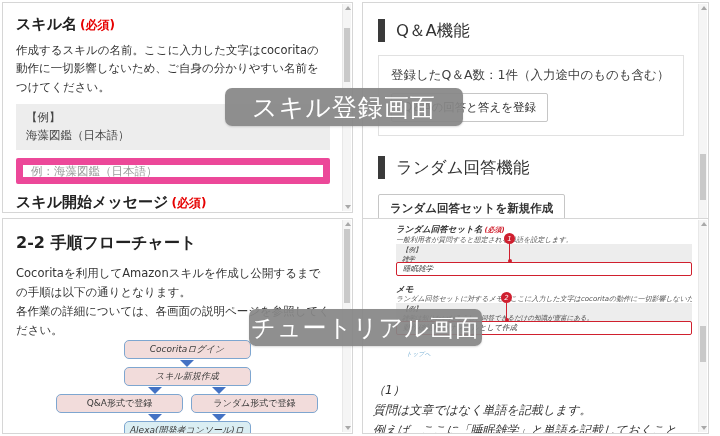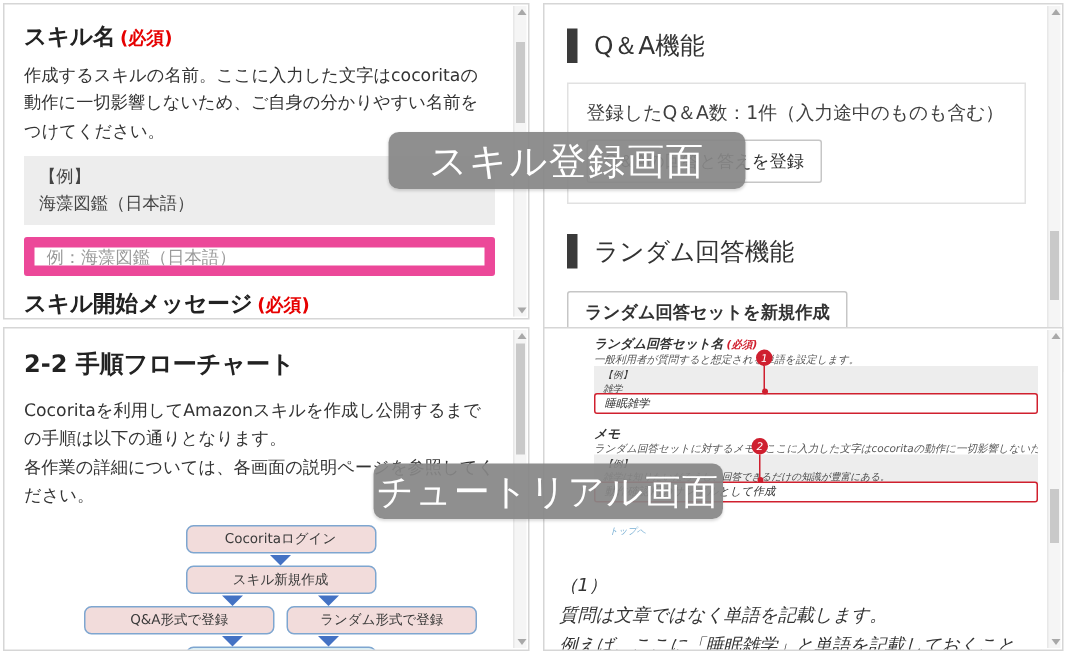--- a/index.html
+++ b/index.html
@@ -30,30 +30,30 @@
   
   .bar-heading { display:flex; align-items:center; font-size:16.5px; font-weight:400; color:#333; margin:4px 0 13px; }
   .bar { width:7px; height:23px; background:#3a3a3a; margin-right:11px; }
   .qa-box { border:1px solid #e1e1e1; padding:11px 12px 13px; margin-bottom:20px; }
   .count-text { font-size:12.5px; color:#404040; }
   .btn { display:inline-block; background:#fff; border:1px solid #c6c6c6; border-radius:2px; font-size:11.5px; color:#333; padding:6px 11px; margin-top:9px; font-family:inherit; cursor:pointer; }
   .btn.standalone { margin:2px 0 14px;font-weight:bold; }
 
   
   .overlay { position:absolute; background:rgba(134,134,134,0.93); color:#fff; border-radius:7px; display:flex; align-items:center; justify-content:center; letter-spacing:1px; z-index:10; box-shadow:0 1px 2px rgba(0,0,0,0.15); }
-  #overlay-1 { left:259px; top:88px;  width:238px; height:38px; font-size:25px; }
+  #overlay-1 { left:225px; top:88px;  width:238px; height:38px; font-size:25px; }
   #overlay-2 { left:249px; top:309px; width:233px; height:37px; font-size:24px; }
 
   
   .flow-h { font-size:16px; font-weight:bold; color:#222; margin-bottom:10px; }
-  .flow-desc { font-size:11.5px; line-height:1.65; color:#333; margin-bottom:10px; }
+  .flow-desc { font-size:11.5px; line-height:1.65; color:#333; margin-bottom:0; }
   .flow { position:relative; width:262px; margin-left:40px; }
   .fbox { border:1px solid #7ea6d0; border-radius:5px; background:#f2dcdb; font-size:9px; color:#3a3a3a; display:flex; align-items:center; justify-content:center; min-height:18px; padding:2px 4px; text-align:center; }
   .fbox.blue { background:#daeef3; }
-  .fbox.main { width:127px; margin:0 auto; }
+  .fbox.main { width:127px; margin:0 auto;font-style:italic; }
   .arrow-row { width:127px; margin:0 auto; height:8px; display:flex; justify-content:center; align-items:flex-start; }
   .arrow-row.split { justify-content:space-around; }
   .f-arrow { width:0; height:0; border-left:7px solid transparent; border-right:7px solid transparent; border-top:7px solid #4472c4; margin-top:1px; }
   .side-row { display:flex; justify-content:space-between; }
   .side-row .fbox { width:127px; }
 
   
   .shot { position:relative; height:142px; margin:3px 2px 0 33px; overflow:hidden; }
   .shot-title { font-size:8.5px; font-weight:bold; color:#333; position:absolute; left:0; }
   .shot-req { color:#d0202e; font-size:7px; font-weight:bold; margin-left:2px; }

